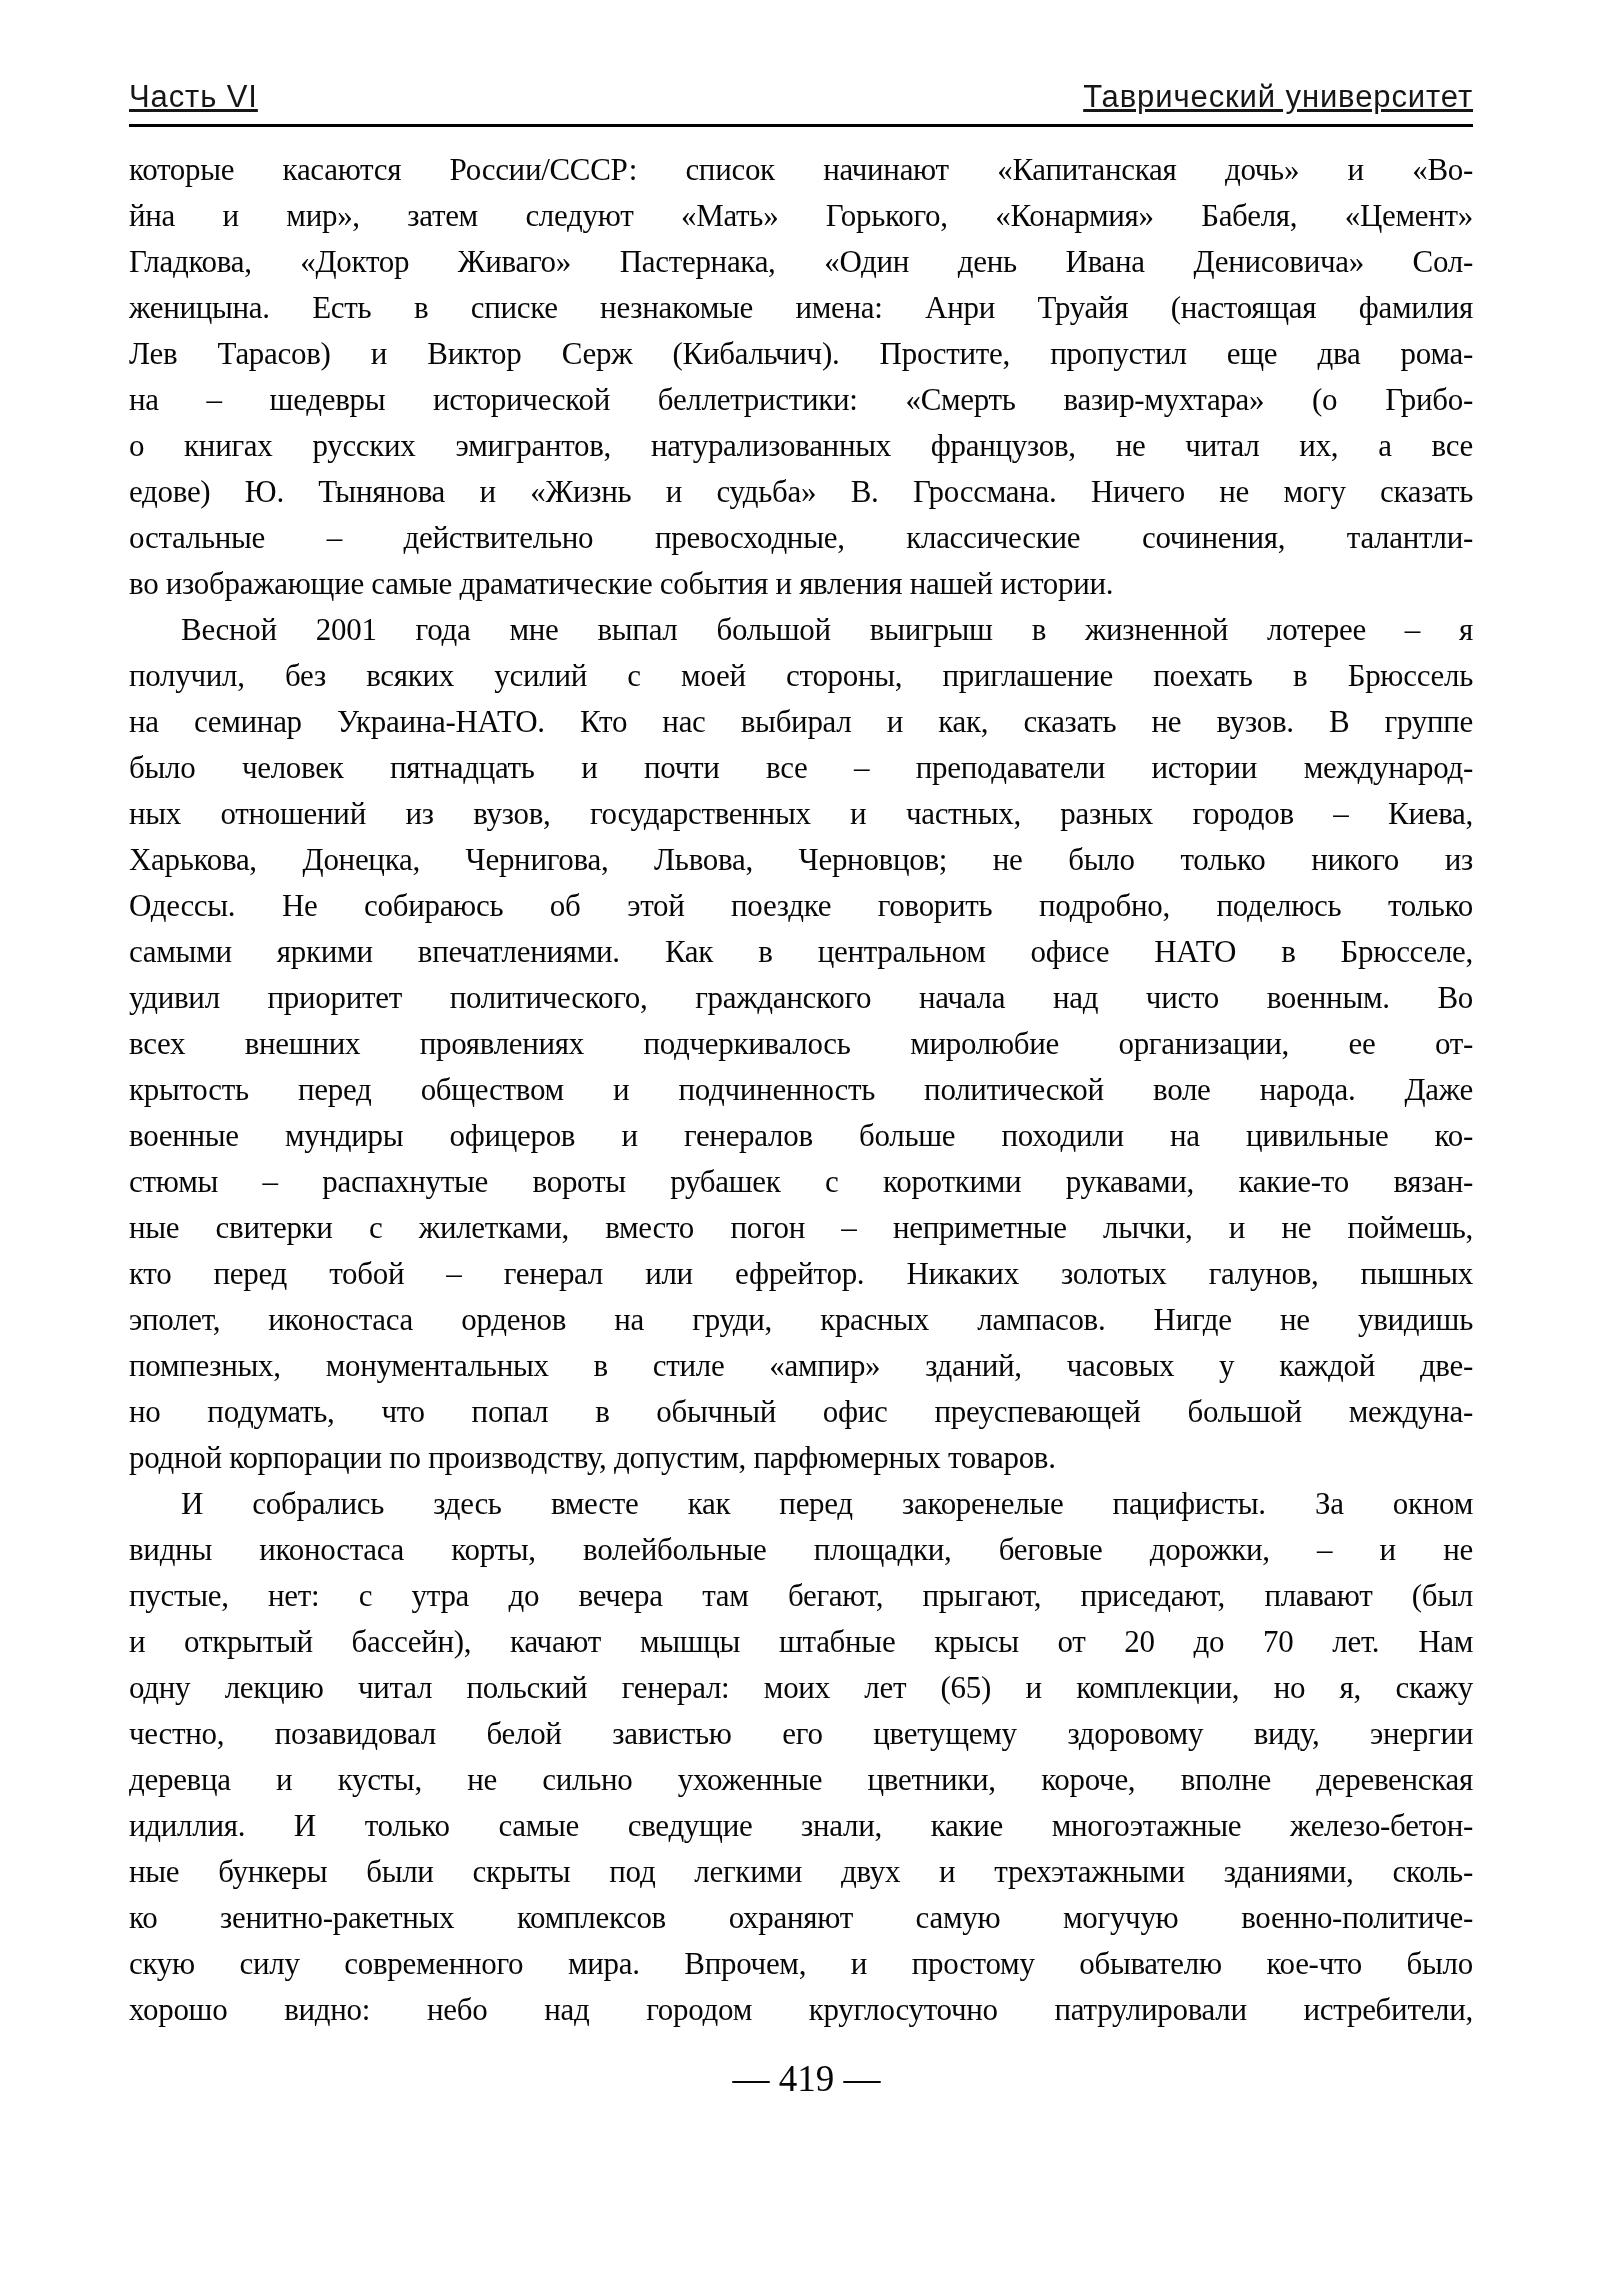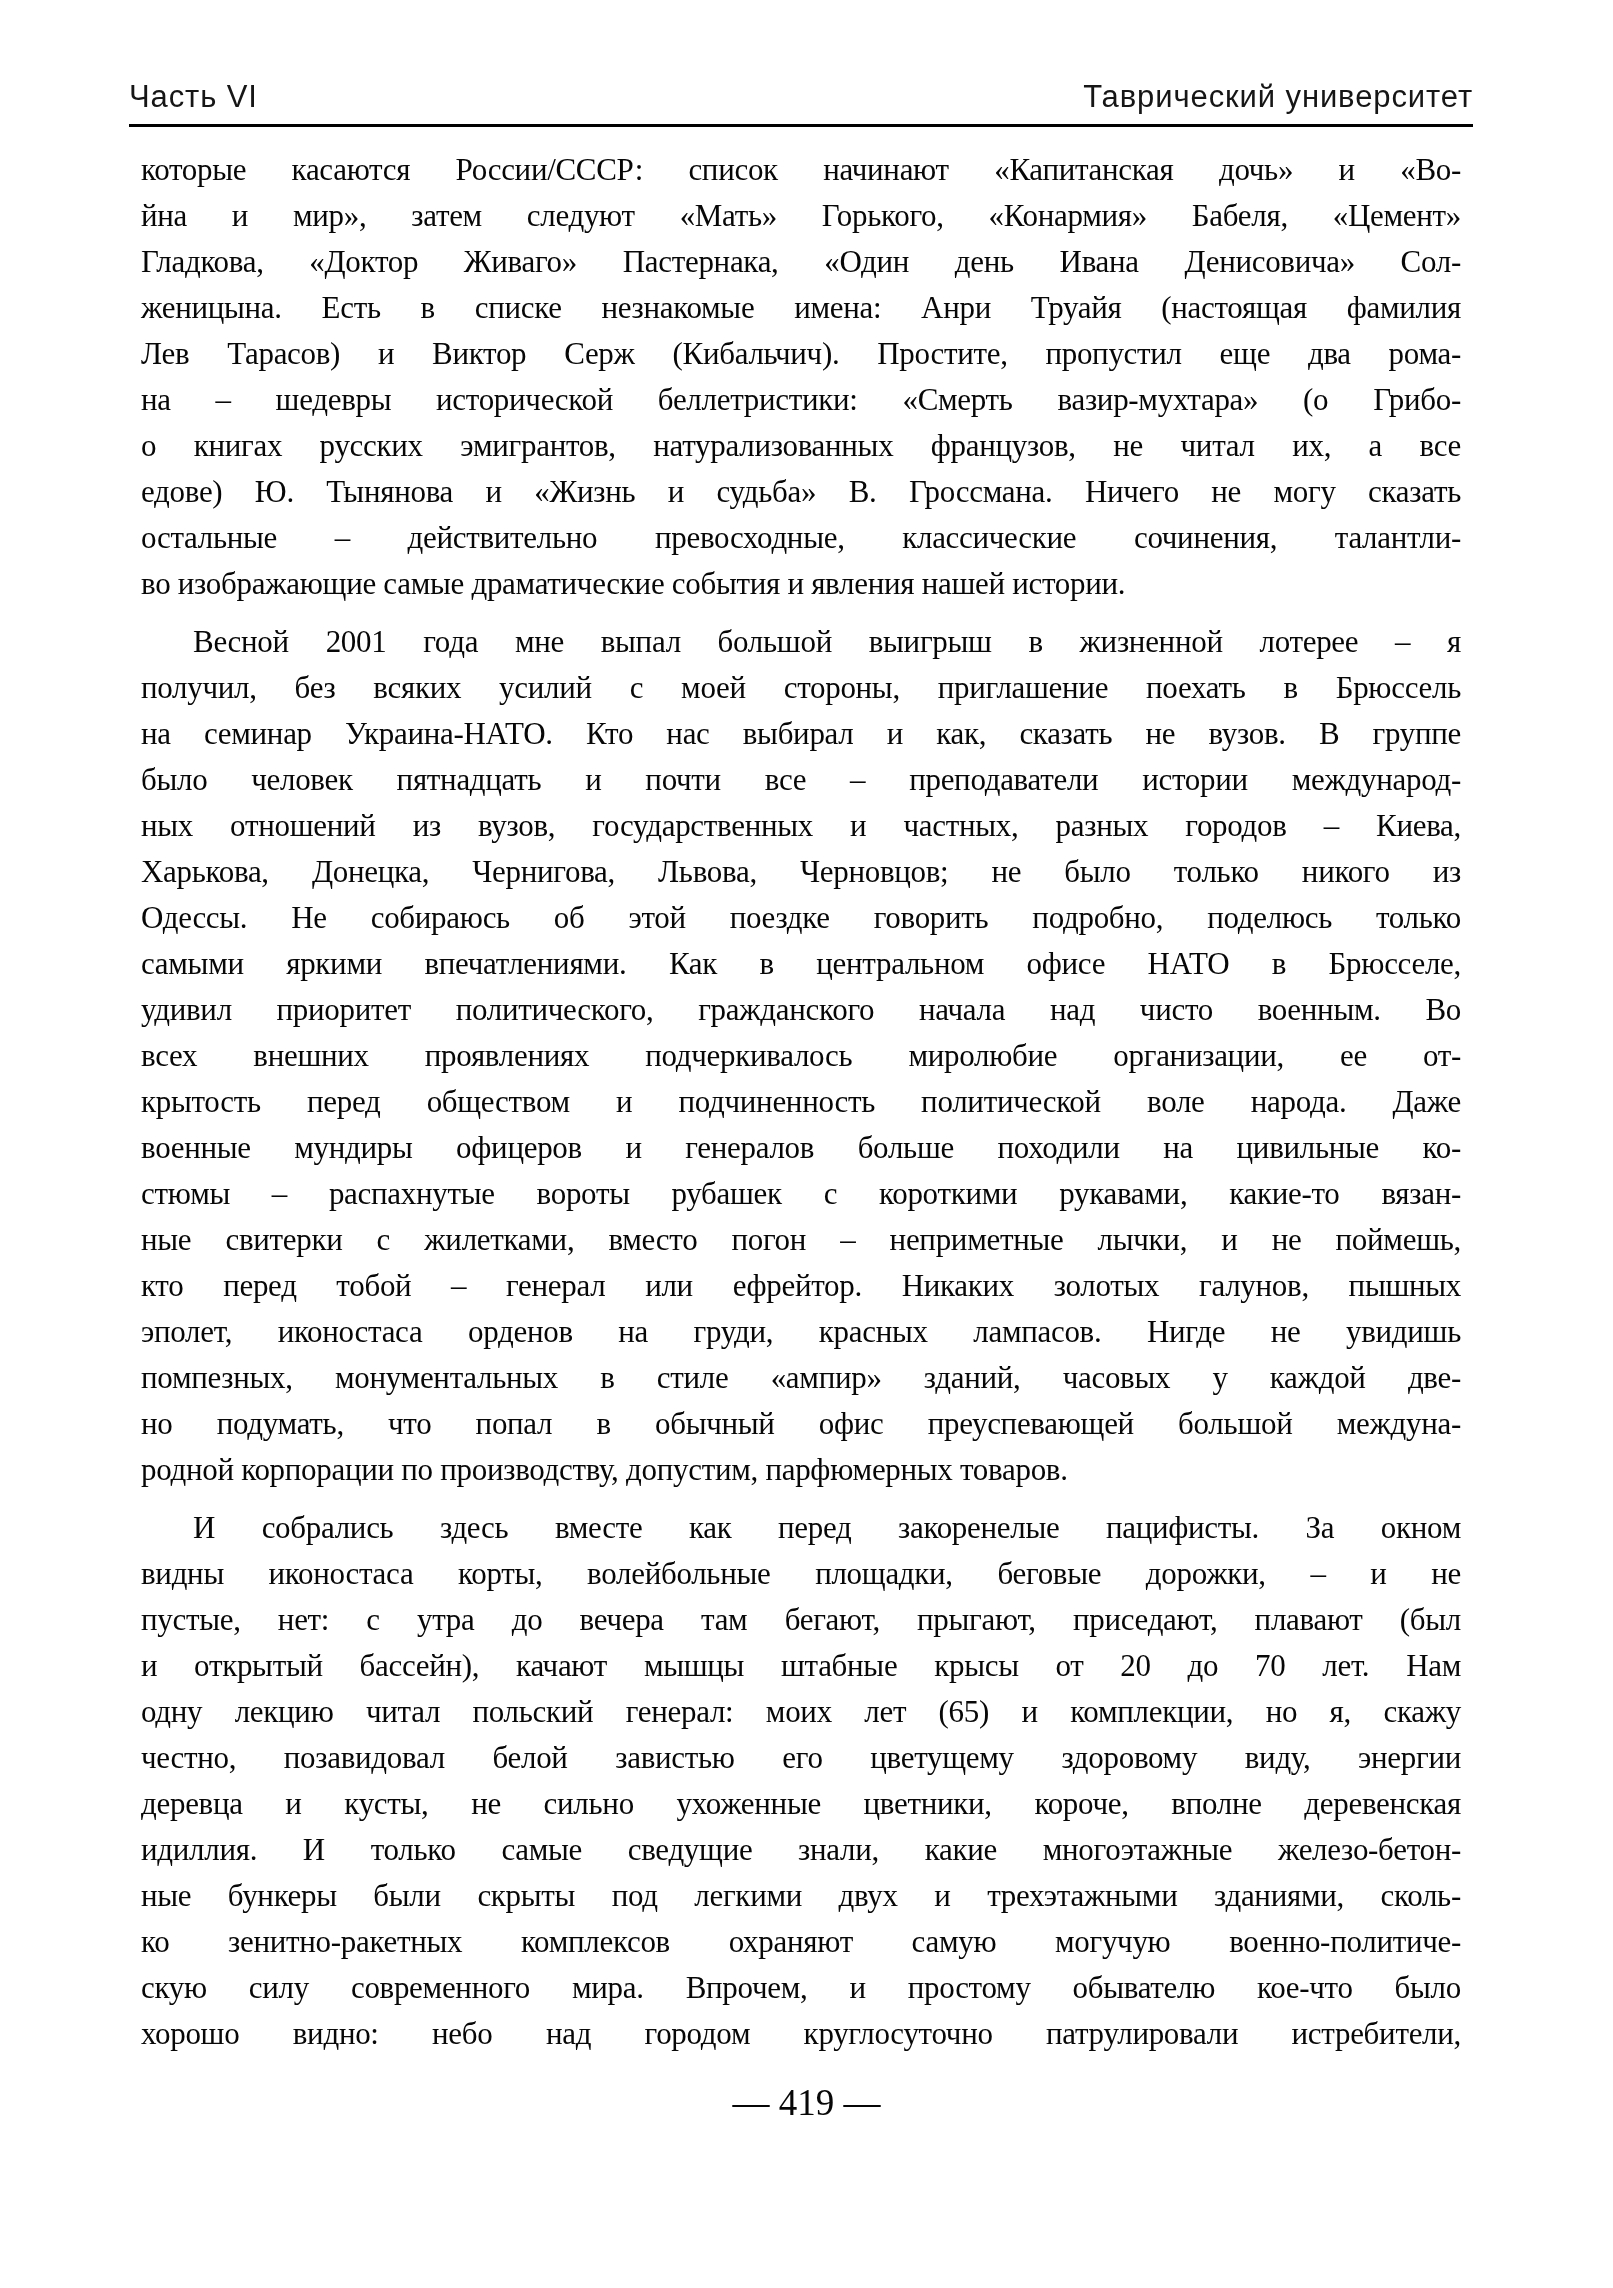--- a/index.html
+++ b/index.html
@@ -15,34 +15,35 @@
   .running-header {
     display: flex;
     justify-content: space-between;
     align-items: center;
     padding: 79px 140px 0 129px;
     font-family: "Liberation Sans", sans-serif;
     font-size: 31px;
     font-weight: 400;
     letter-spacing: 0.9px;
     color: #161616;
+    text-decoration: underline;
   }
   .header-rule {
     margin: 9.2px 140px 0 129px;
     border-top: 3.7px solid #000;
   }
   .content {
     margin: 20px 140px 0 129px;
     font-family: "Liberation Serif", serif;
     font-size: 31px;
     line-height: 46px;
     letter-spacing: -0.3px;
     color: #070707;
   }
-  .paragraph { margin: 12px; }
+  .paragraph { margin: 0; }
   .line {
     text-align: justify;
     text-align-last: justify;
   }
   .line.flush { text-align-last: left; }
   .line.indent { text-indent: 52px; }
   .footer {
     margin-top: 24px;
     text-align: center;
     font-family: "Liberation Serif", serif;

